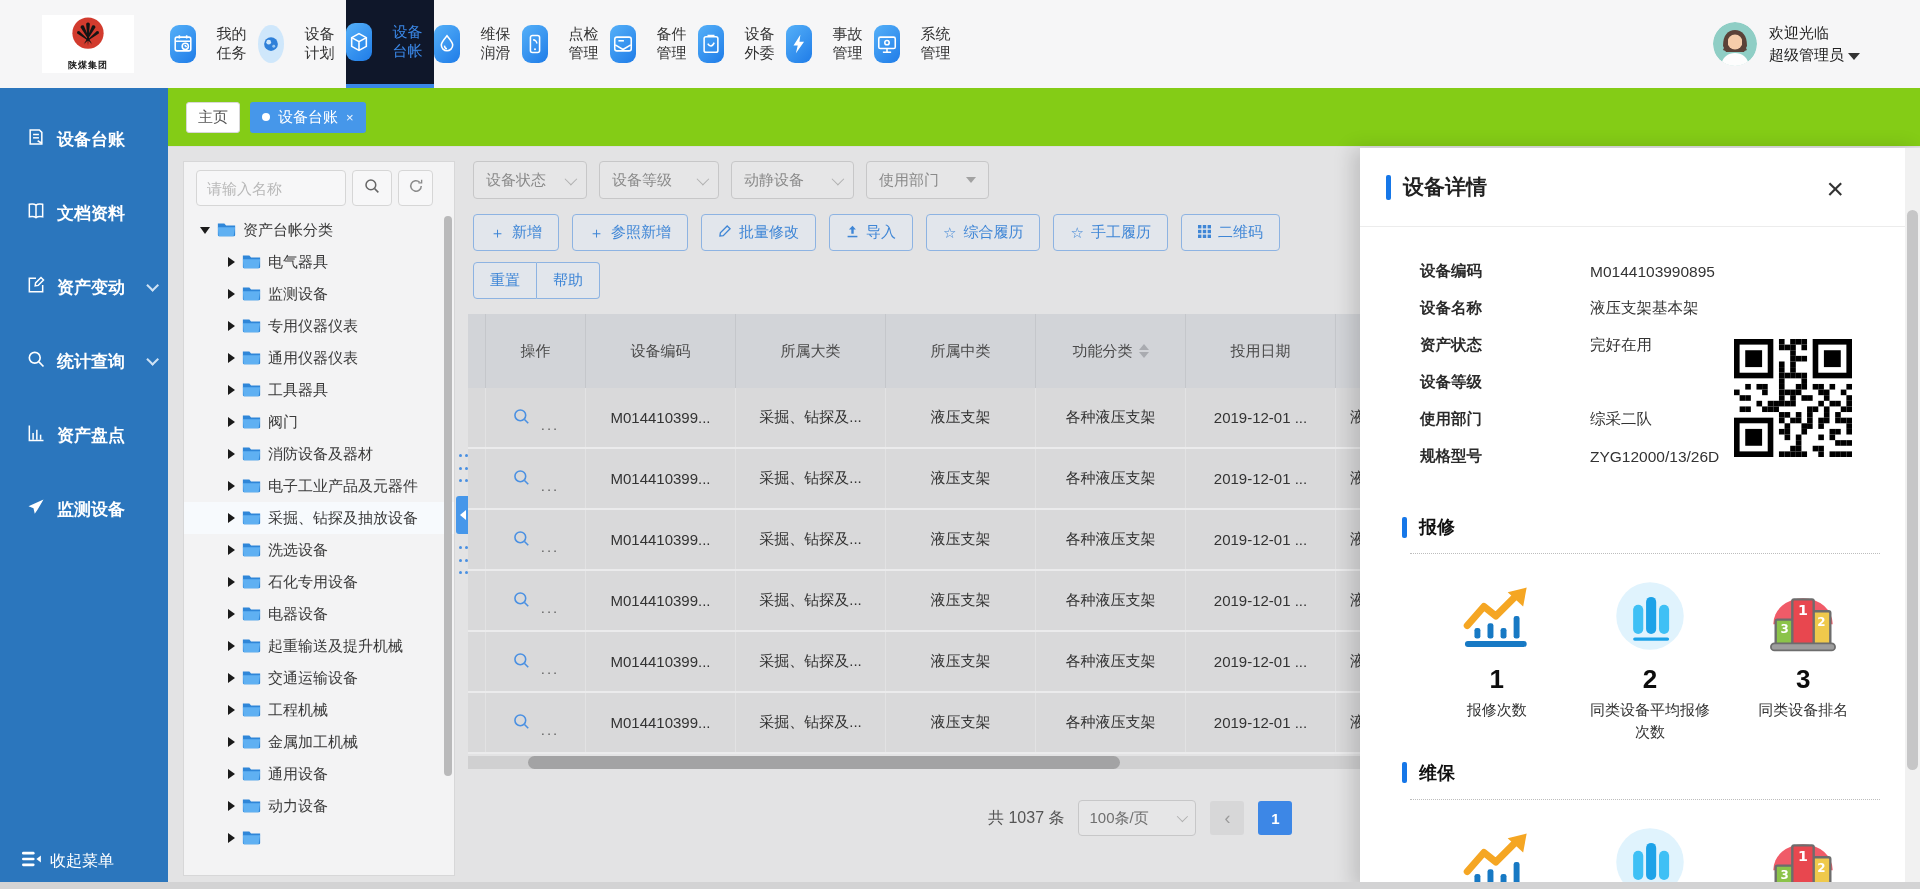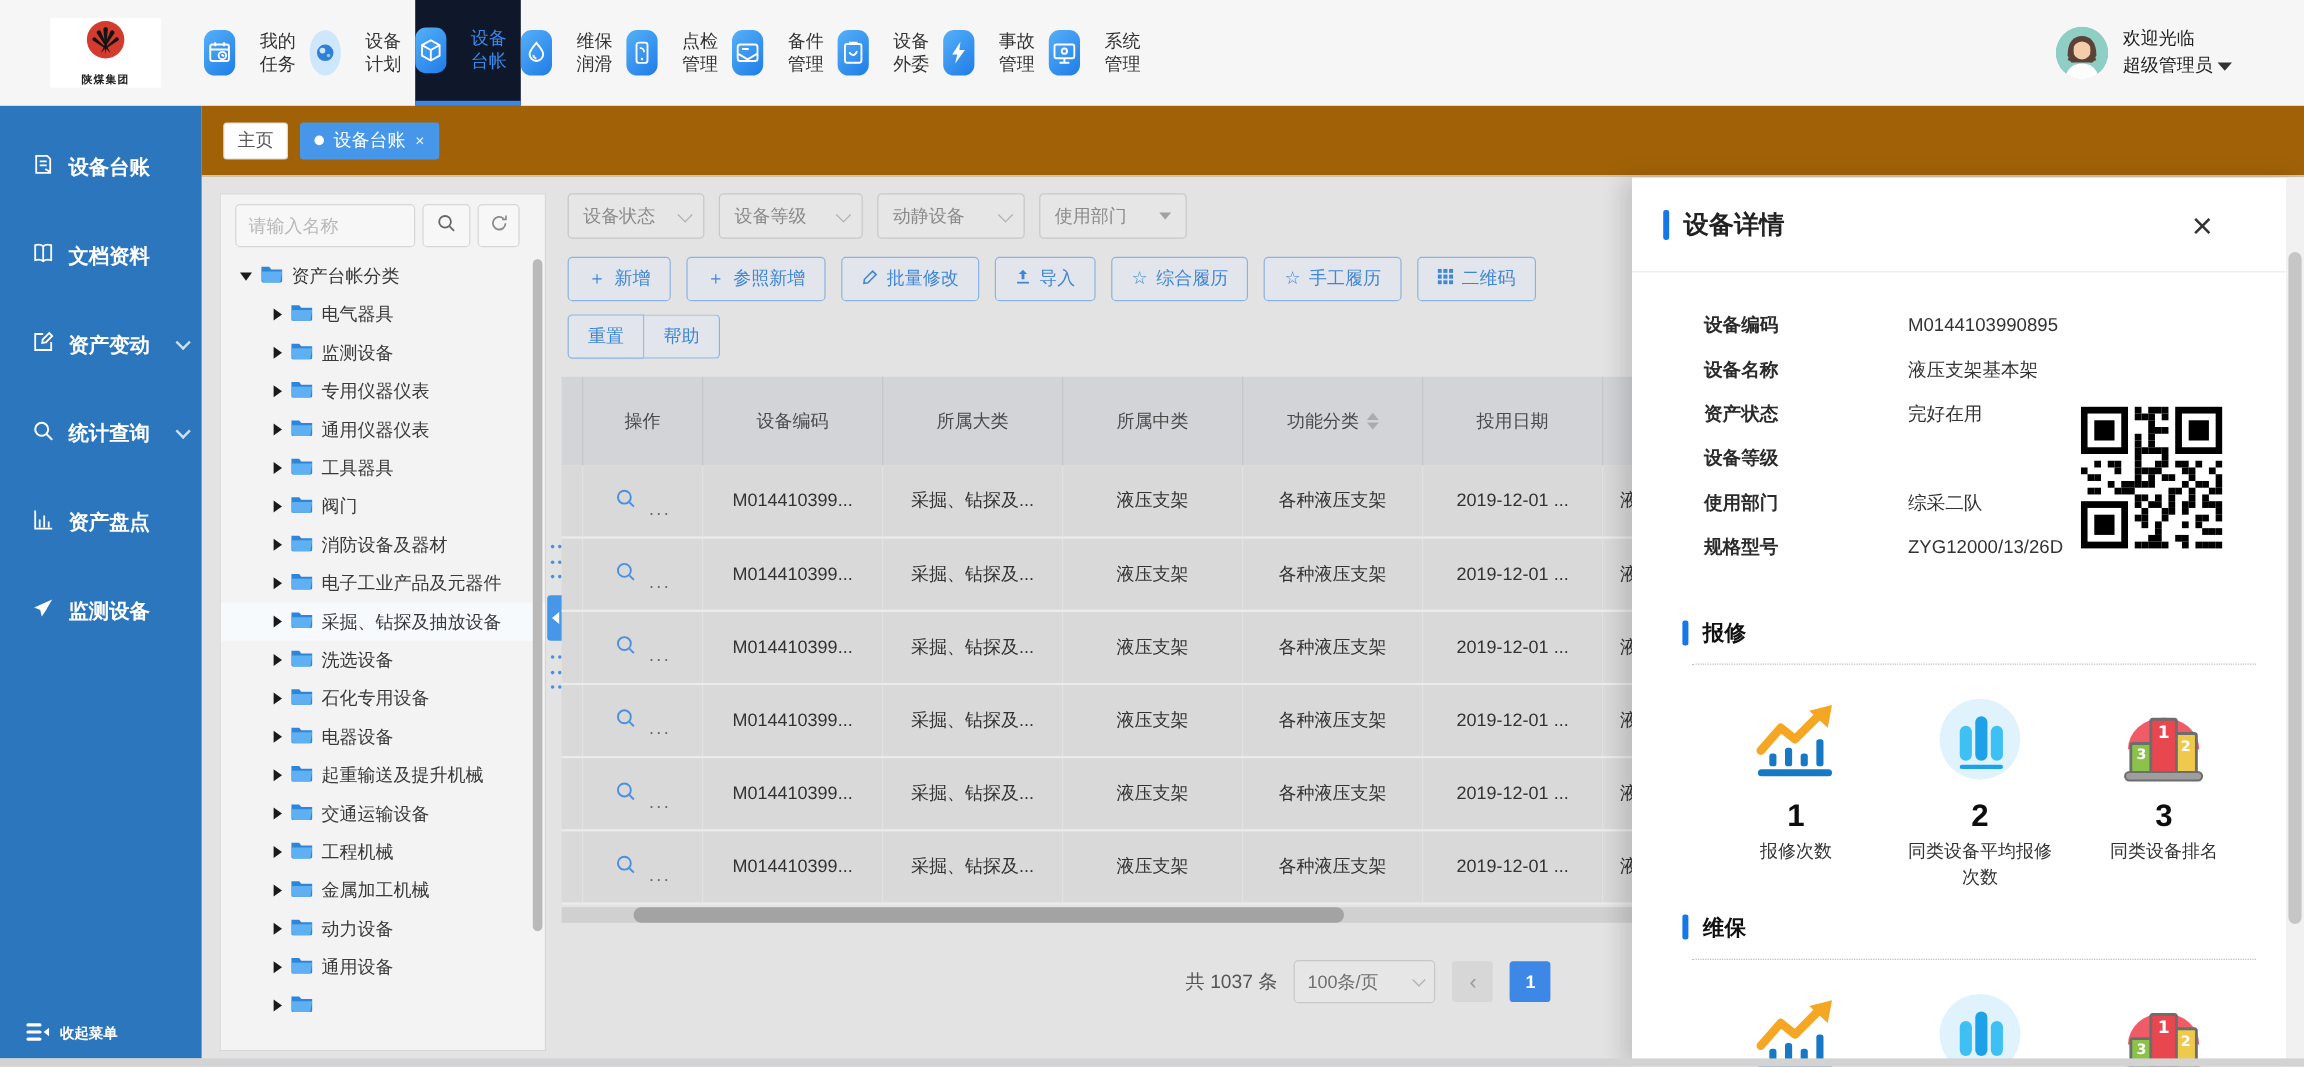--- a/index.html
+++ b/index.html
@@ -23,26 +23,26 @@
   .user-text { font-size:15px; color:#222; line-height:1.5; text-align:left; }
   .user-caret { width:0; height:0; border-left:6px solid transparent; border-right:6px solid transparent; border-top:7px solid #333; margin-left:4px; display:inline-block; vertical-align:middle; }
 
   
   .sidebar { position:absolute; top:88px; left:0; width:168px; bottom:7px; background:#2b76bd; z-index:25; color:#fff; }
   .side-list { padding-top:34px; }
   .side-item { height:34px; margin-bottom:40px; display:flex; align-items:center; padding-left:26px; gap:11px; font-size:17px; font-weight:bold; cursor:pointer; }
   .side-item svg { flex:0 0 auto; }
   .side-item .chev { display:none; margin-left:10px; width:9px; height:9px; border-right:2px solid #cfe2f4; border-bottom:2px solid #cfe2f4; transform:rotate(45deg) translateY(-3px); }
   .side-item.has-chevron .chev { display:inline-block; }
-  .collapse-menu { position:absolute; left:0; bottom:10px; display:flex; align-items:center; gap:8px; padding-left:20px; font-size:12px; font-weight:bold; cursor:pointer; }
+  .collapse-menu { position:absolute; left:0; bottom:10px; display:flex; align-items:center; gap:8px; padding-left:20px; font-size:16px; font-weight:normal; cursor:pointer; }
 
   .bottom-strip { position:absolute; left:0; right:0; bottom:0; height:7px; background:#d3d3d4; z-index:26; }
 
   
-  .tabs-row { position:absolute; top:88px; left:168px; right:0; height:59px; background:#a16207; border-bottom:1px solid #dcdcdd; display:flex; align-items:center; gap:10px; padding-left:18px; z-index:10; }
+  .tabs-row { position:absolute; top:88px; left:168px; right:0; height:59px; background:#84cc16; border-bottom:1px solid #dcdcdd; display:flex; align-items:center; gap:10px; padding-left:18px; z-index:10; }
   .tab-home { width:54px; height:31px; background:#fff; border:1px solid #d8d8d8; border-radius:3px; color:#555; font-size:15px; display:flex; align-items:center; justify-content:center; cursor:pointer; }
   .tab-active { height:31px; background:#4697ea; border-radius:3px; color:#fff; font-size:15px; display:flex; align-items:center; gap:8px; padding:0 12px; cursor:pointer; }
   .tab-dot { width:8px; height:8px; border-radius:50%; background:#fff; }
   .tab-close { font-size:13px; opacity:.9; cursor:pointer; }
 
   
   .workspace { position:absolute; top:148px; left:168px; right:0; bottom:7px; background:#e3e3e4; z-index:5; }
 
   
   .tree-panel { position:absolute; left:15px; top:13px; width:272px; bottom:6px; background:#f3f3f4; border:1px solid #d7d7d8; overflow:hidden; }
@@ -525,30 +525,30 @@
                 </svg></span>
               <span>金属加工机械</span>
             </div>
 
             <div class="tree-row">
               <span class="tw right"></span>
               <span><svg width="19" height="16" viewBox="0 0 22 18">
                   <path d="M1 2.5h7.5l2 2.5H21v11a1.5 1.5 0 01-1.5 1.5h-17A1.5 1.5 0 011 16V2.5z" fill="#2f86d8"></path>
                   <path d="M1 7h20l-1.6 9.4a1.4 1.4 0 01-1.4 1.1H3.2a1.4 1.4 0 01-1.4-1.1L1 7z" fill="#5fb0f2"></path>
                 </svg></span>
+              <span>通用设备</span>
+            </div>
+
+            <div class="tree-row">
+              <span class="tw right"></span>
+              <span><svg width="19" height="16" viewBox="0 0 22 18">
+                  <path d="M1 2.5h7.5l2 2.5H21v11a1.5 1.5 0 01-1.5 1.5h-17A1.5 1.5 0 011 16V2.5z" fill="#2f86d8"></path>
+                  <path d="M1 7h20l-1.6 9.4a1.4 1.4 0 01-1.4 1.1H3.2a1.4 1.4 0 01-1.4-1.1L1 7z" fill="#5fb0f2"></path>
+                </svg></span>
               <span>动力设备</span>
-            </div>
-
-            <div class="tree-row">
-              <span class="tw right"></span>
-              <span><svg width="19" height="16" viewBox="0 0 22 18">
-                  <path d="M1 2.5h7.5l2 2.5H21v11a1.5 1.5 0 01-1.5 1.5h-17A1.5 1.5 0 011 16V2.5z" fill="#2f86d8"></path>
-                  <path d="M1 7h20l-1.6 9.4a1.4 1.4 0 01-1.4 1.1H3.2a1.4 1.4 0 01-1.4-1.1L1 7z" fill="#5fb0f2"></path>
-                </svg></span>
-              <span>通用设备</span>
             </div>
 
             <div class="tree-row">
               <span class="tw right"></span>
               <span><svg width="19" height="16" viewBox="0 0 22 18">
                   <path d="M1 2.5h7.5l2 2.5H21v11a1.5 1.5 0 01-1.5 1.5h-17A1.5 1.5 0 011 16V2.5z" fill="#2f86d8"></path>
                   <path d="M1 7h20l-1.6 9.4a1.4 1.4 0 01-1.4 1.1H3.2a1.4 1.4 0 01-1.4-1.1L1 7z" fill="#5fb0f2"></path>
                 </svg></span>
               <span></span>
             </div>

